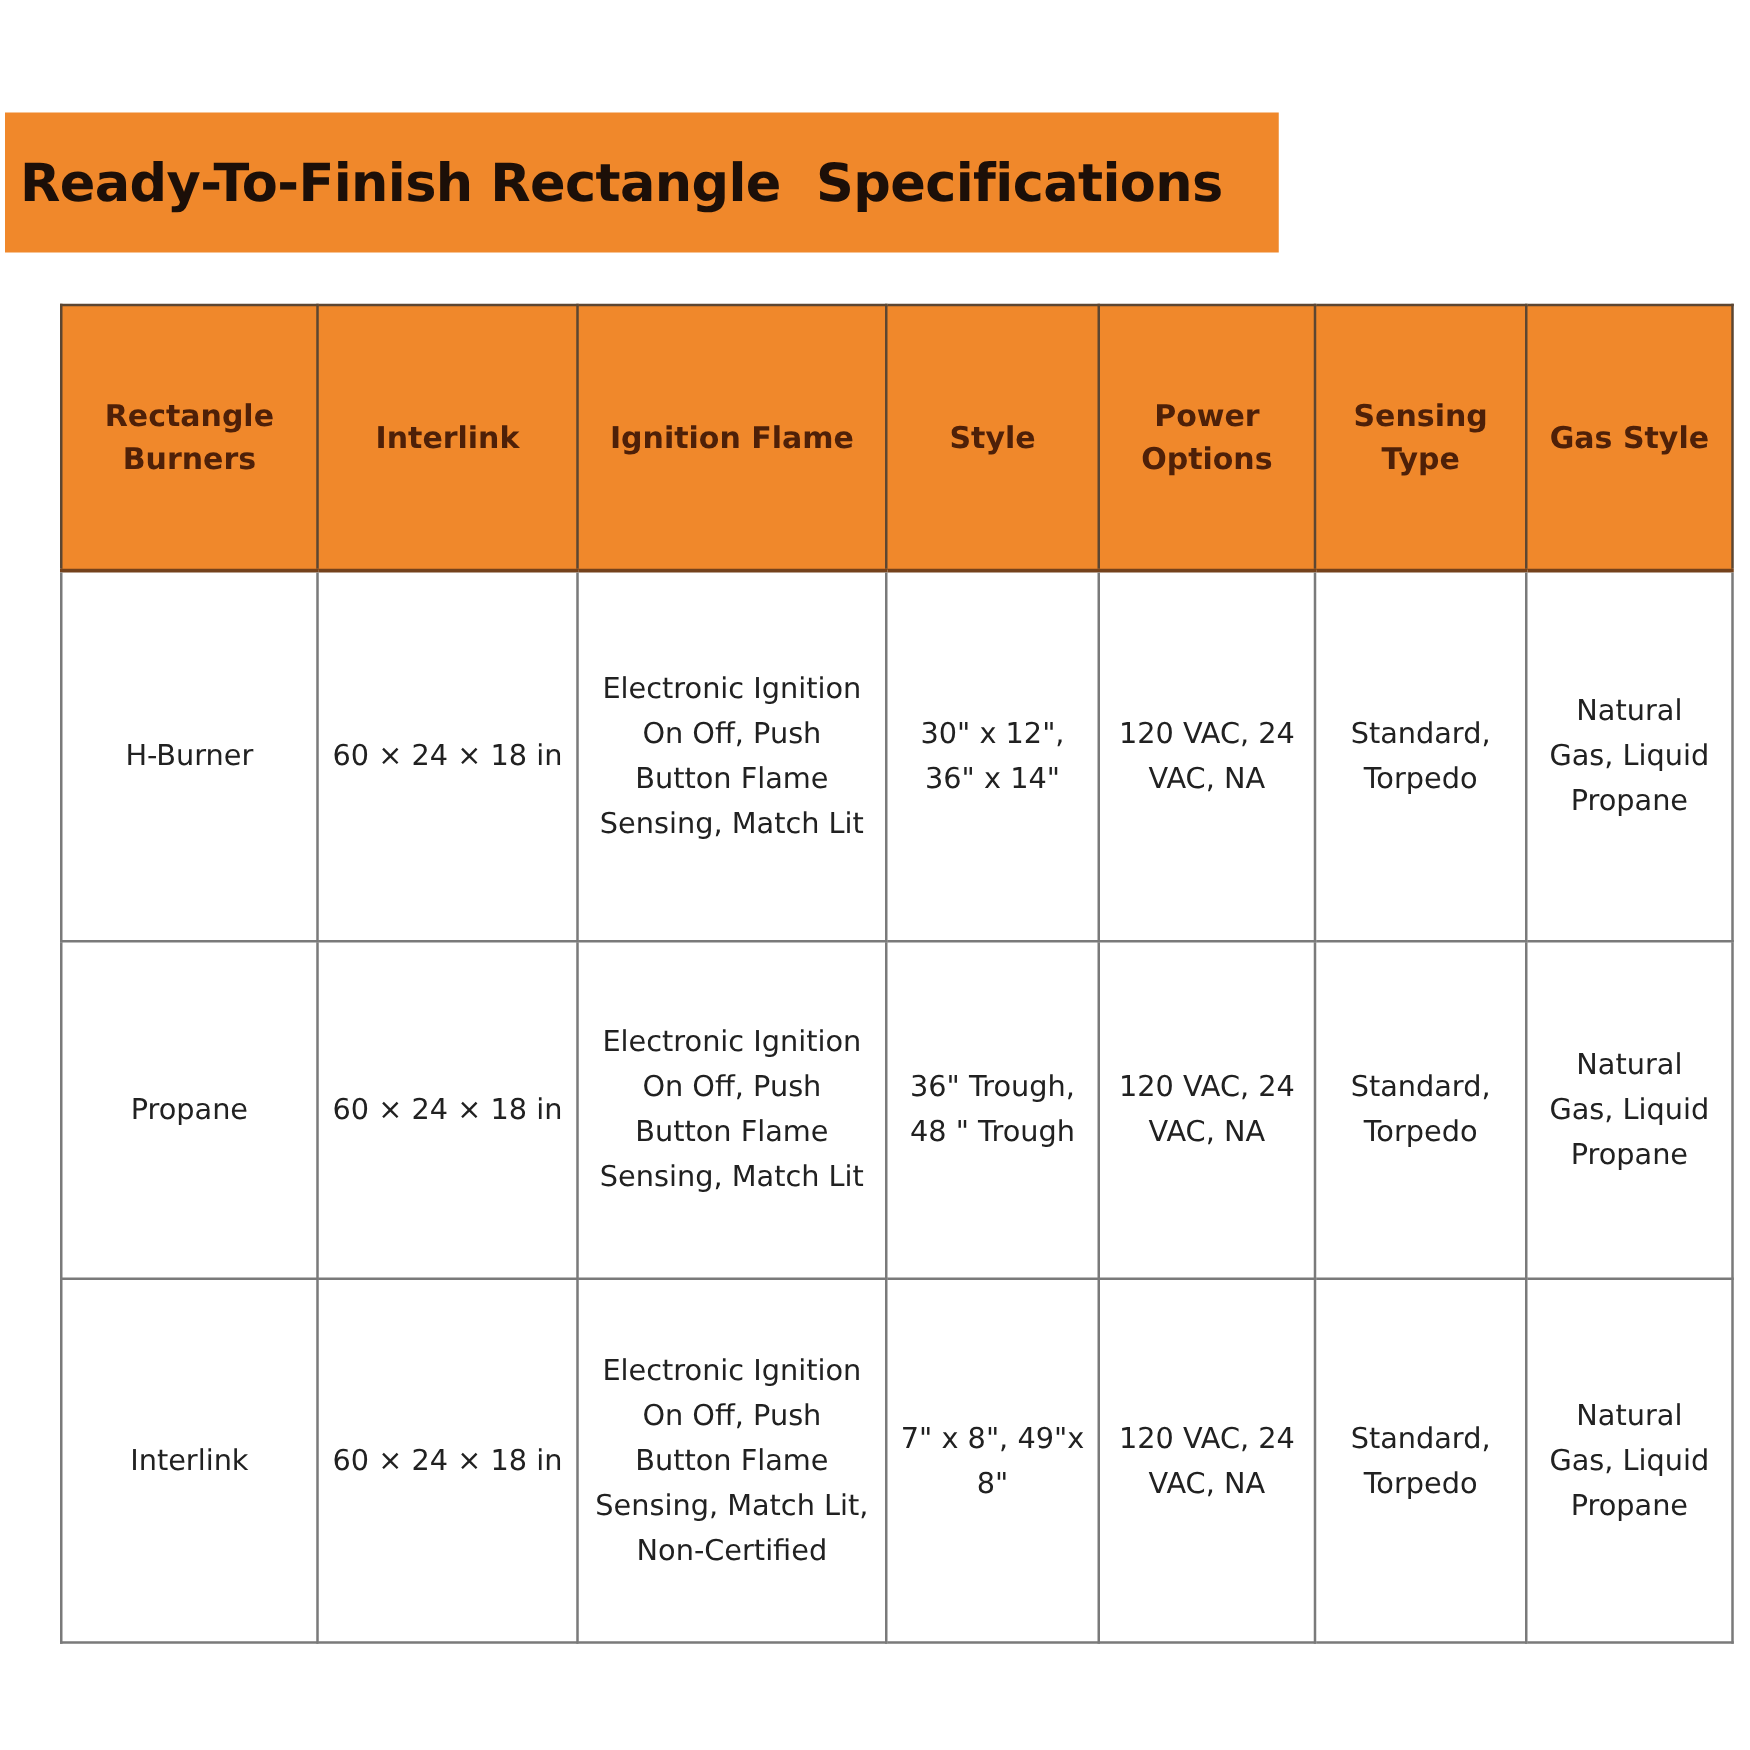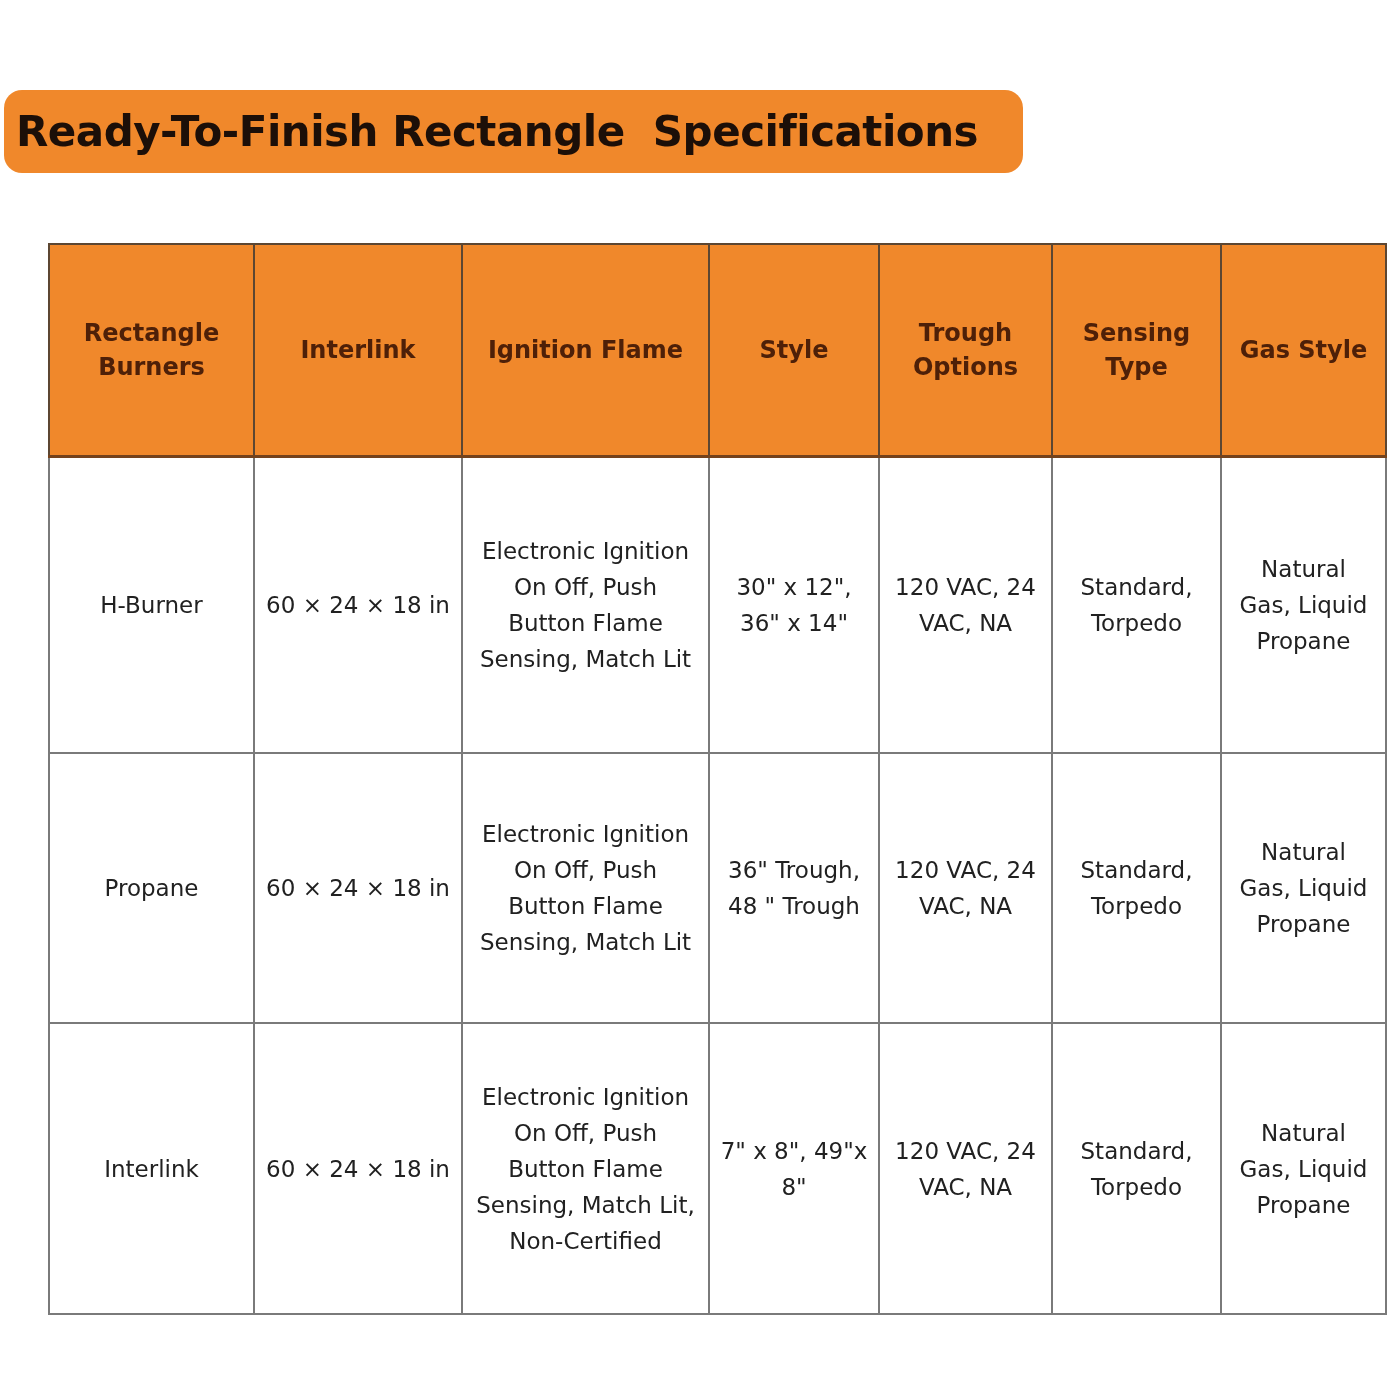--- a/index.html
+++ b/index.html
@@ -6,25 +6,24 @@
   html, body {
     width: 1400px; height: 1400px;
     background: #ffffff;
     font-family: "DejaVu Sans", "Liberation Sans", sans-serif;
     overflow: hidden;
     position: relative;
   }
   .banner {
     position: absolute;
     left: 4px; top: 90px;
-    width: 1019px; height: 83px;
+    width: 1019px; height: 112px;
     background: #F0882B;
     display: flex;
     align-items: center;
-    border-radius: 18px;
   }
   .banner-title {
     font-size: 42px;
     font-weight: bold;
     color: #1C0F08;
     padding-left: 12px;
     letter-spacing: -0.5px;
     white-space: pre-wrap;
   }
   .spec-table {
@@ -80,21 +79,21 @@
     <col style="width:169px">
     <col style="width:165px">
   </colgroup>
   <thead>
     <tr>
       <th>Rectangle
 Burners</th>
       <th>Interlink</th>
       <th>Ignition Flame</th>
       <th>Style</th>
-      <th>Trough
+      <th>Power
 Options</th>
       <th>Sensing Type</th>
       <th>Gas Style</th>
     </tr>
   </thead>
   <tbody>
     <tr class="row-1">
       <td>H-Burner</td>
       <td>60 × 24 × 18 in</td>
       <td>Electronic Ignition

